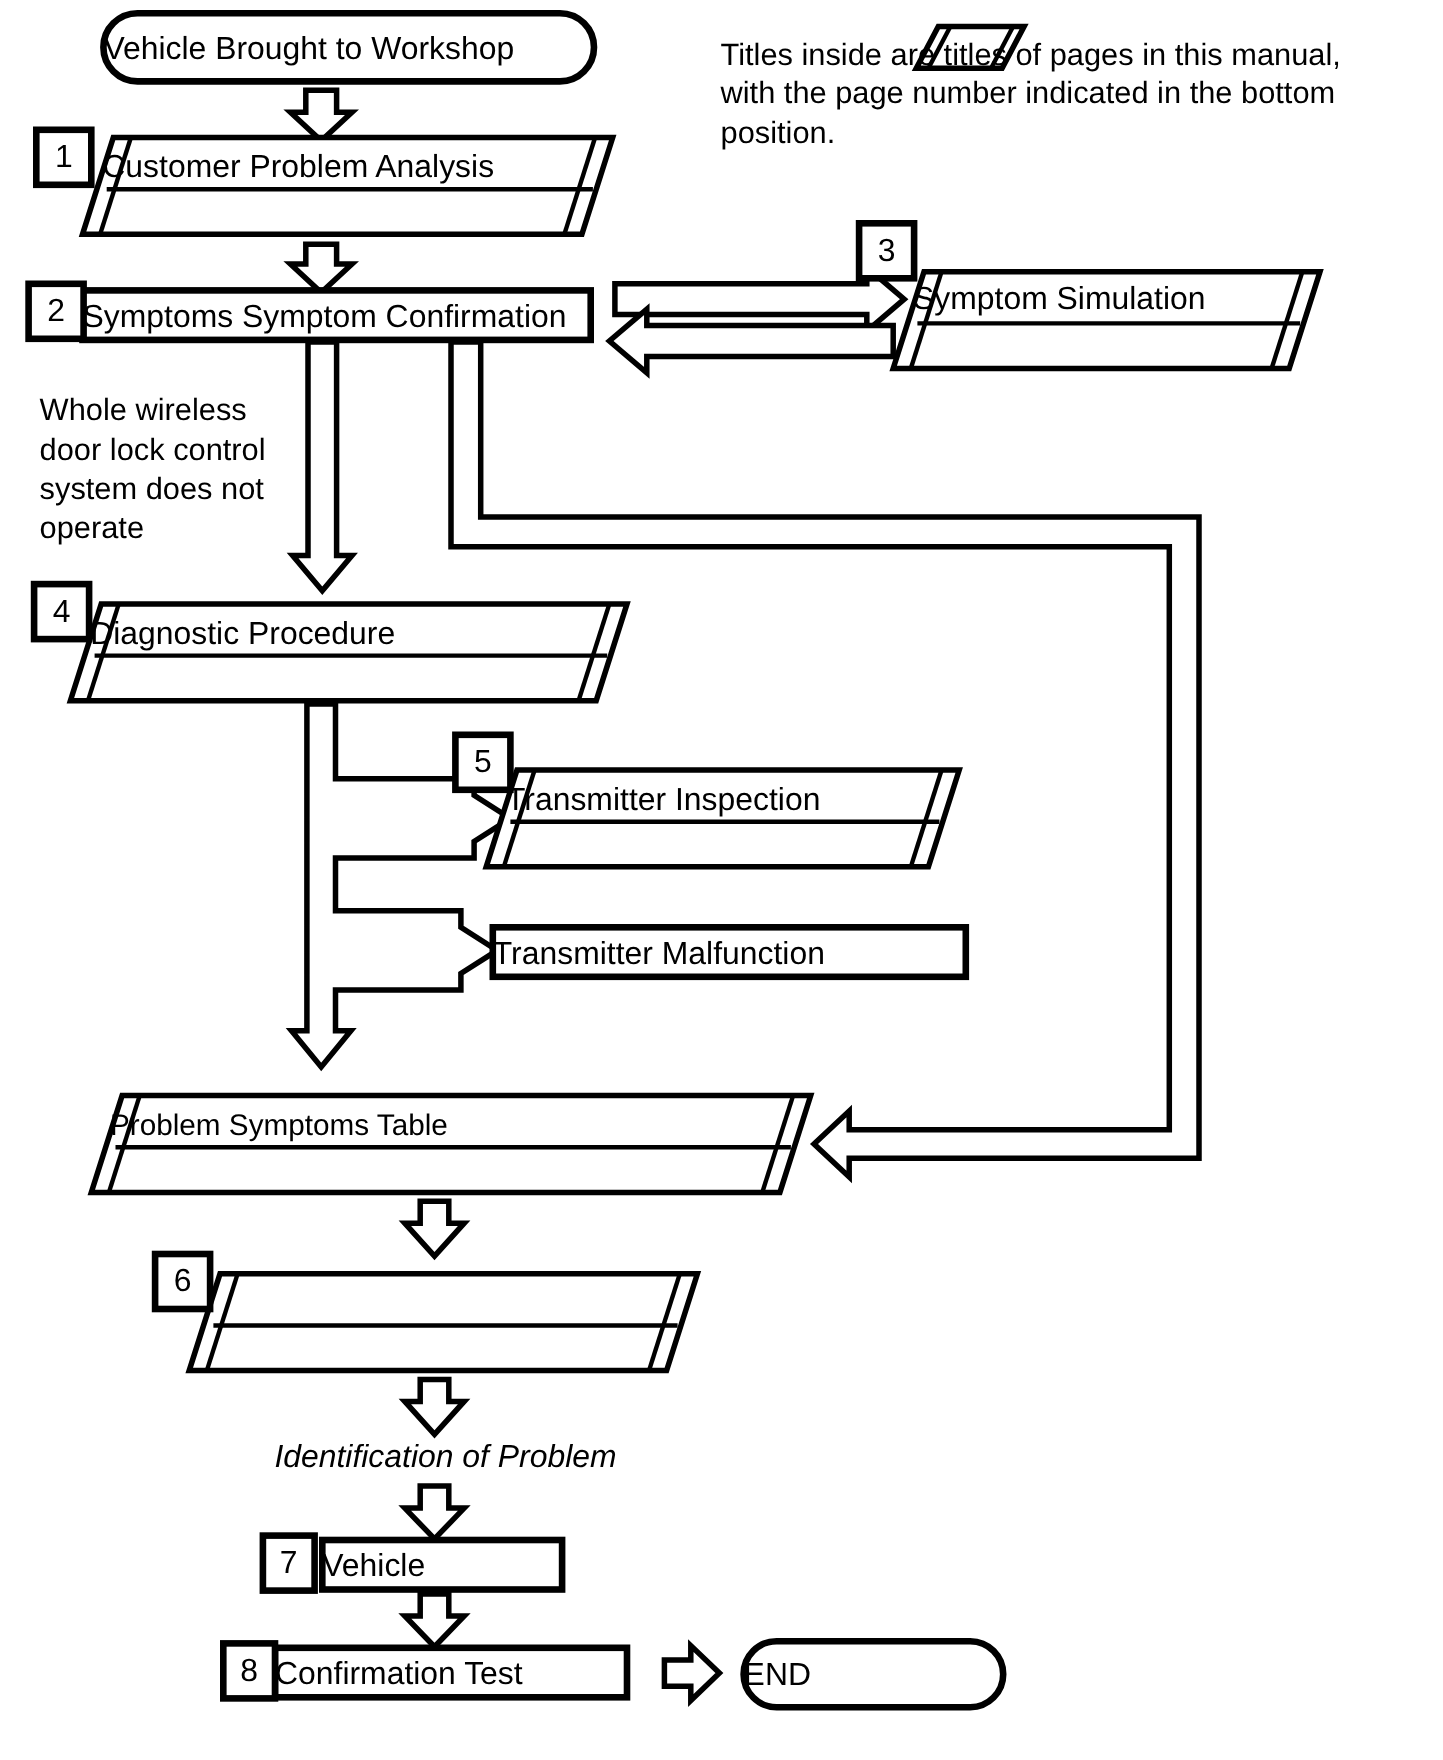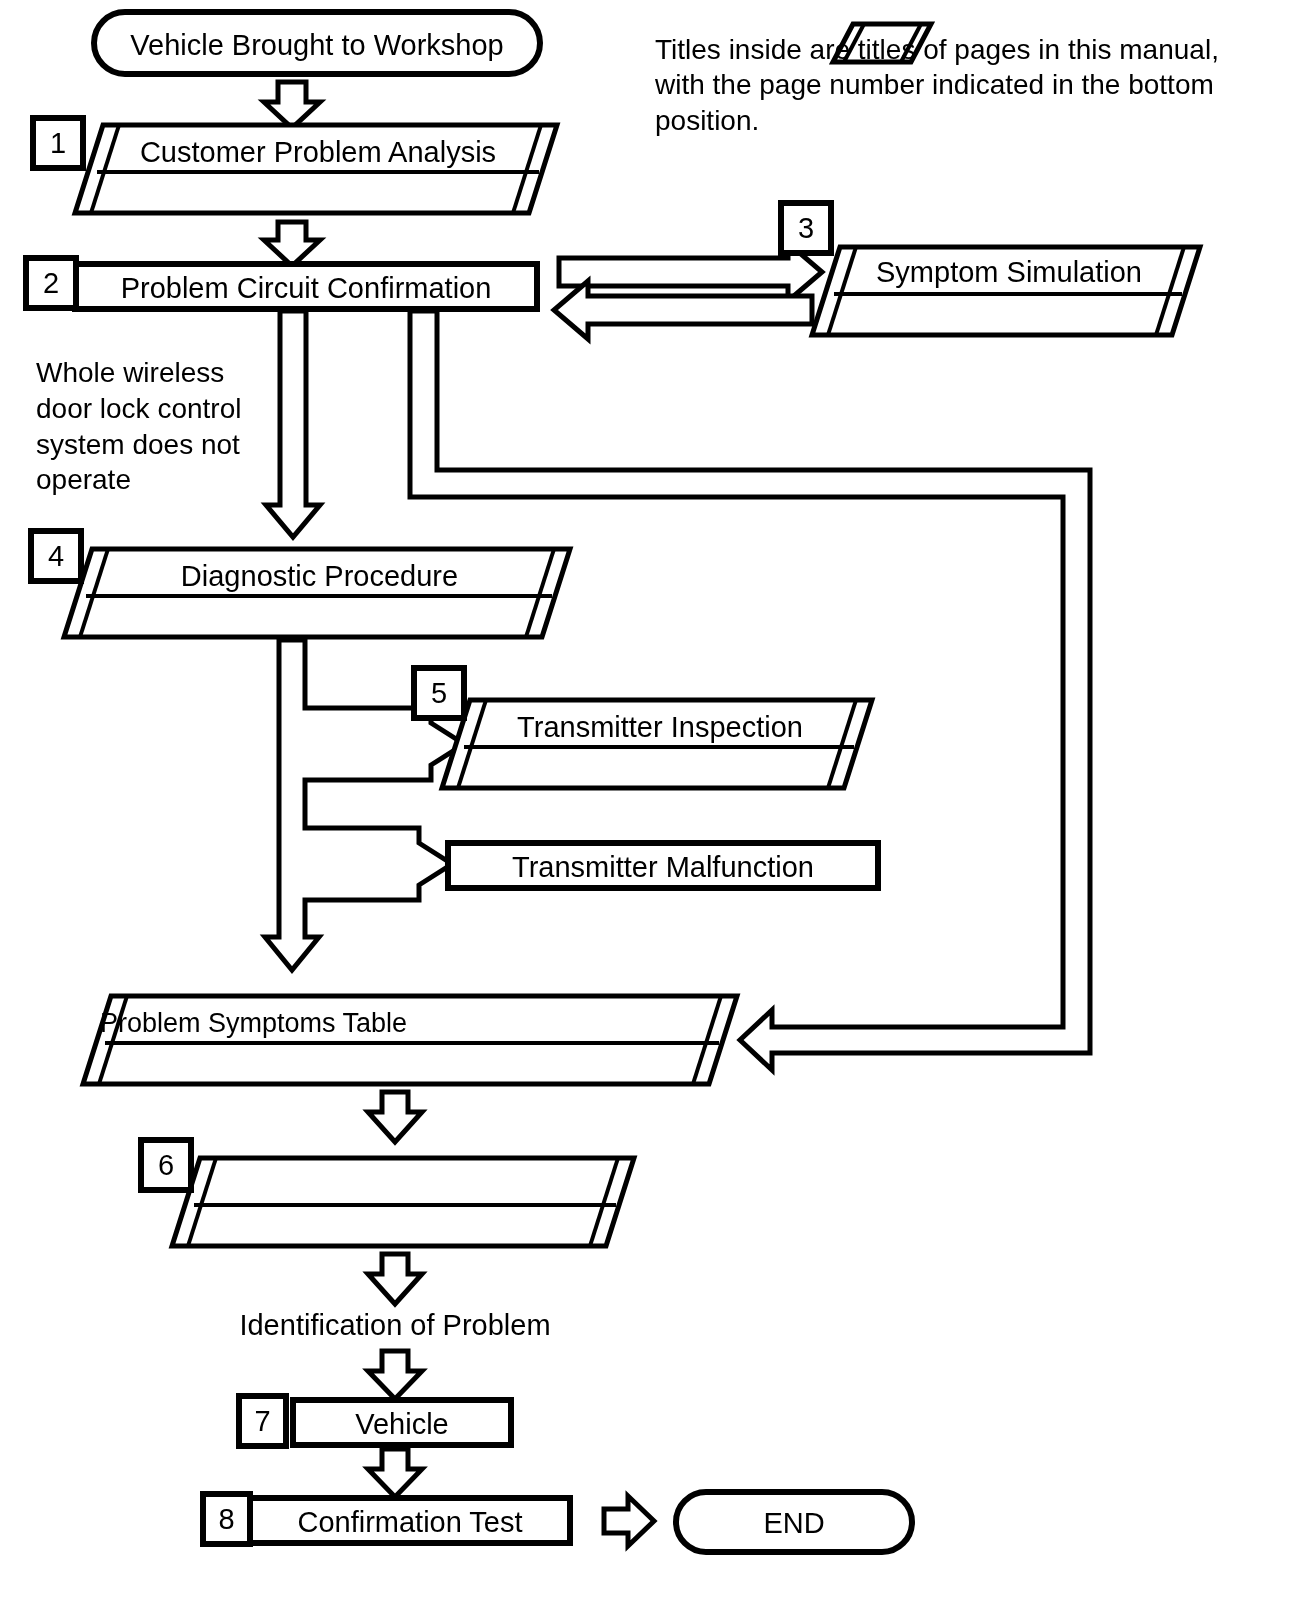--- a/index.html
+++ b/index.html
@@ -25,21 +25,20 @@
   }
   .lbl {
     position: absolute;
     color: #000;
     font-family: "Liberation Sans", sans-serif;
     white-space: pre;
     line-height: 1.18;
   }
   .node-text {
     font-size: 29px;
-    text-align: center;
   }
   .node-text-sm {
     font-size: 27px;
     text-align: left;
   }
   .legend-text {
     font-size: 28px;
     line-height: 1.26;
     white-space: normal;
     margin-top: 16px;
@@ -182,41 +181,41 @@
   </svg>
 
   <div class="lbl legend-text" style="left:655px; top:16px; width:610px;">Titles inside              are titles of pages in this manual, with the page number indicated in the bottom position.</div>
 
   <div class="lbl node-text" style="left:94px; top:28px; width:446px;">Vehicle Brought to Workshop</div>
 
   <div class="stepnum" style="left:33px; top:127px; width:50px;">1</div>
   <div class="lbl node-text" style="left:93px; top:135px; width:450px;">Customer Problem Analysis</div>
 
   <div class="stepnum" style="left:26px; top:267px; width:50px;">2</div>
-  <div class="lbl node-text" style="left:75px; top:271px; width:462px;">Problem Circuit Confirmation</div>
+  <div class="lbl node-text" style="left:75px; top:271px; width:462px;">Symptoms Symptom Confirmation</div>
 
   <div class="stepnum" style="left:781px; top:212px; width:50px;">3</div>
   <div class="lbl node-text" style="left:830px; top:243px; width:358px;margin-top:12px;">Symptom Simulation</div>
 
   <div class="lbl branch-text" style="left:36px; top:355px; width:240px;">Whole wireless door lock control system does not operate</div>
 
 
   <div class="stepnum" style="left:31px; top:540px; width:50px;">4</div>
   <div class="lbl node-text" style="left:82px; top:559px; width:475px;">Diagnostic Procedure</div>
 
   <div class="stepnum" style="left:414px; top:677px; width:50px;">5</div>
   <div class="lbl node-text" style="left:460px; top:710px; width:400px;">Transmitter Inspection</div>
 
   <div class="lbl node-text" style="left:448px; top:850px; width:430px;">Transmitter Malfunction</div>
 
   <div class="lbl node-text-sm" style="left:100px; top:1008px; width:620px;">Problem Symptoms Table</div>
 
   <div class="stepnum" style="left:141px; top:1149px; width:50px;">6</div>
 
-  <div class="lbl plain-text" style="left:185px; top:1308px; width:420px;">Identification of Problem</div>
+  <div class="lbl plain-text" style="left:195px; top:1308px; width:420px;font-style:italic;">Identification of Problem</div>
 
   <div class="stepnum" style="left:239px; top:1405px; width:47px;">7</div>
   <div class="lbl node-text" style="left:293px; top:1407px; width:218px;">Vehicle</div>
 
   <div class="stepnum" style="left:203px; top:1503px; width:47px;">8</div>
   <div class="lbl node-text" style="left:250px; top:1505px; width:320px;">Confirmation Test</div>
 
   <div class="lbl node-text" style="left:676px; top:1506px; width:236px;">END</div>
 
 </div>

